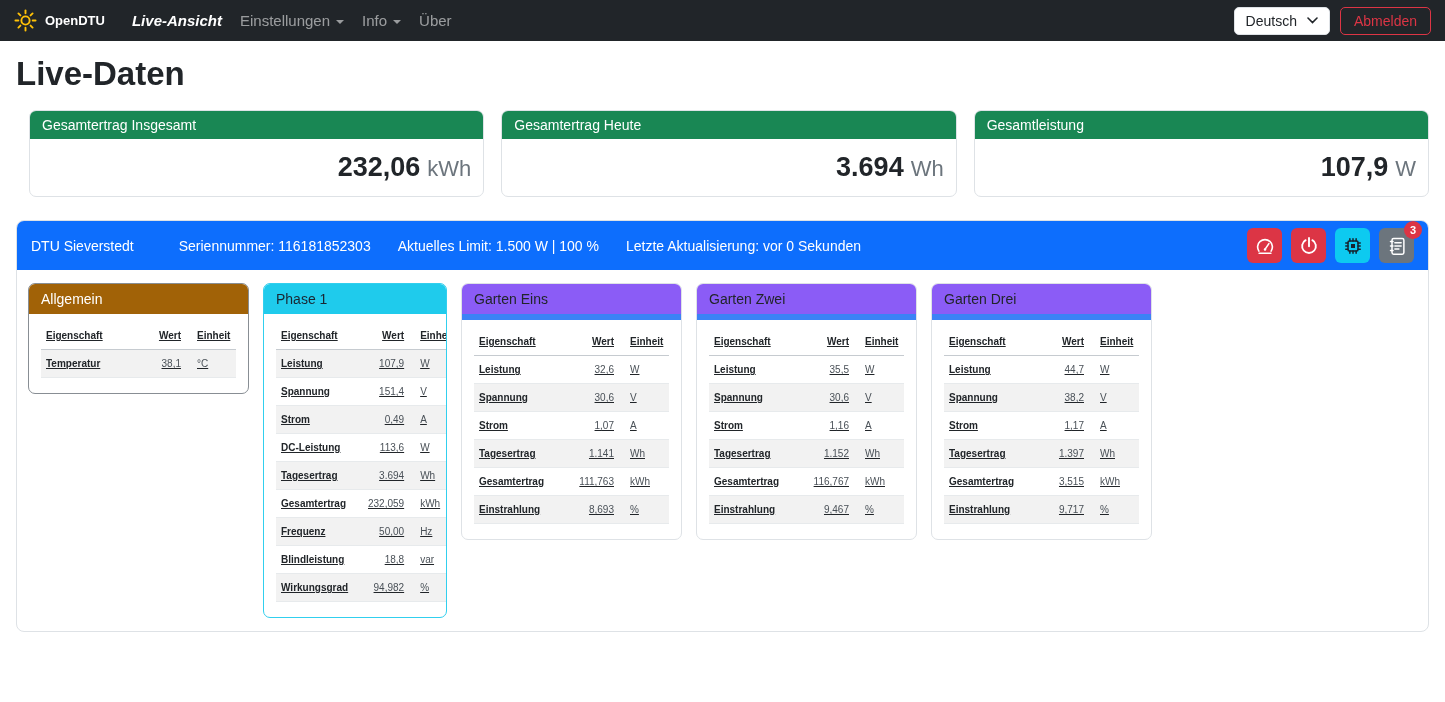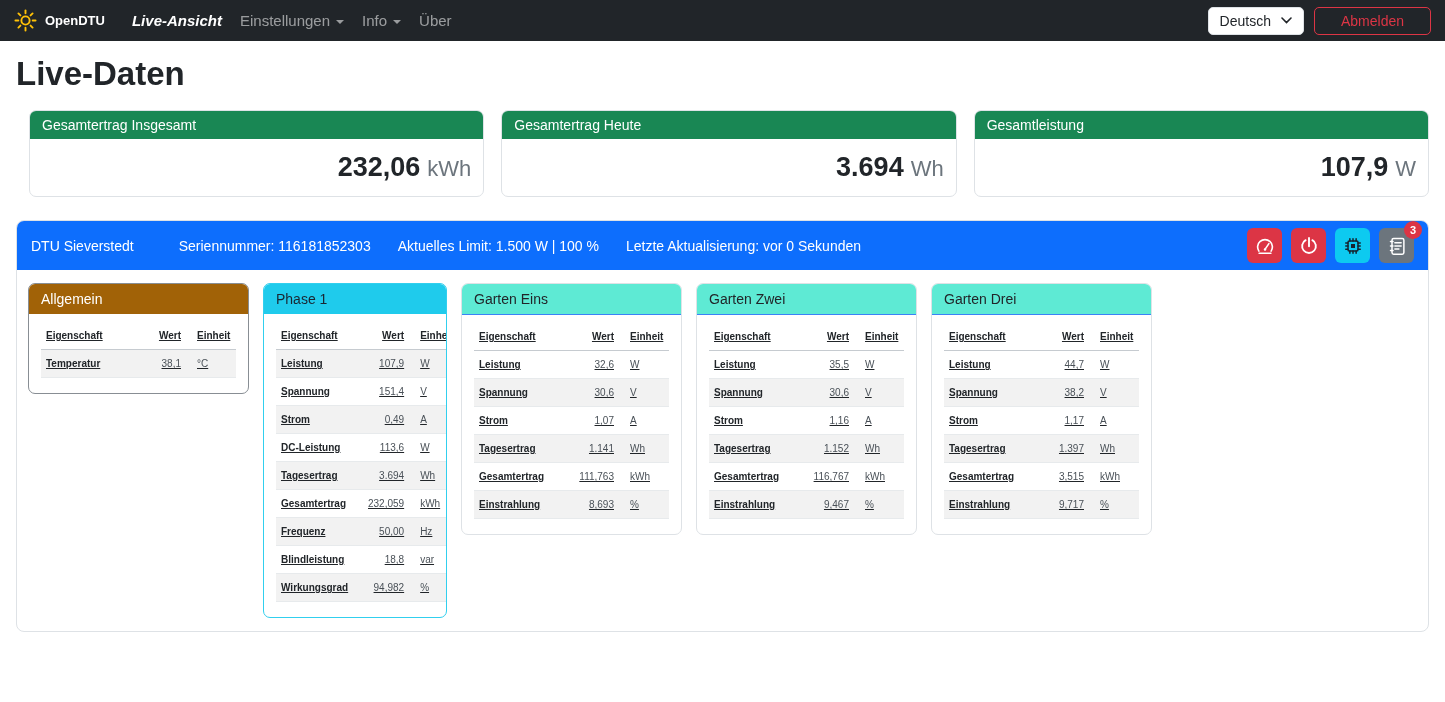--- a/index.html
+++ b/index.html
@@ -33,21 +33,21 @@
     border-top:4px solid currentColor; margin-top:2px;
   }
   .nav-right { margin-left:auto; display:flex; gap:10px; align-items:center; }
   .lang-select {
     background:#fff; border:1px solid #dee2e6; border-radius:5px;
     padding:5px 11px; font-size:14px; color:#212529;
     display:flex; align-items:center; gap:10px; cursor:pointer;
   }
   .logout-btn {
     background:transparent; border:1px solid #dc3545; color:#dc3545;
-    border-radius:5px; padding:5px 26px; font-size:14px; cursor:pointer;
+    border-radius:5px; padding:5px 13px; font-size:14px; cursor:pointer;
     font-family:"Liberation Sans",sans-serif;
   }
 
   
   .main { padding:0 16px; }
   h1.page-title { font-size:33px; margin:14px 0 17px; font-weight:700; }
 
   .summary-row { display:flex; gap:17px;padding-left:13px; }
   .scard { flex:1; border:1px solid #dee2e6; border-radius:7px; overflow:hidden; background:#fff; }
   .scard-header { background:#198754; color:#fff; font-size:14px; padding:6px 12px; }
@@ -80,21 +80,21 @@
   }
 
   
   .panels { display:flex; gap:14px; padding:13px 11px; align-items:flex-start; flex-wrap:wrap; }
   .panel { width:221px; border:1px solid #dee2e6; border-radius:7px; background:#fff; overflow:hidden; }
   .panel-header { padding:7px 12px; font-size:14px; }
   .panel--secondary { border-color:#888e94; }
   .panel--secondary .panel-header { background:#a16207; color:#fff; }
   .panel--info { border-color:#31cfee; width:184px; }
   .panel--info .panel-header { background:#1fcbec; color:#1a2632; }
-  .panel--light .panel-header { background:#5eead4; color:#212529; border-bottom:1px solid #3b82f6; }
+  .panel--light .panel-header { background:#8b5cf6; color:#212529; border-bottom:6px solid #3b82f6; }
 
   .panel-body { padding:8px 12px 15px; }
   table.props { border-collapse:collapse; width:100%; font-size:10px;text-decoration:underline; }
   .props th, .props td { padding:7px 5px; line-height:1.3; }
   .props thead th { border-bottom:1px solid #c6cbd0; }
   .props tbody tr { border-bottom:1px solid #e7eaec; }
   .props tbody tr:last-child { border-bottom:1px solid #e7eaec; }
   .col-prop { text-align:left; font-weight:700; color:#212529; }
   .col-val  { text-align:right; color:#495057; min-width:56px; }
   .col-unit { text-align:left; color:#495057; width:50px; padding-left:11px !important; }

